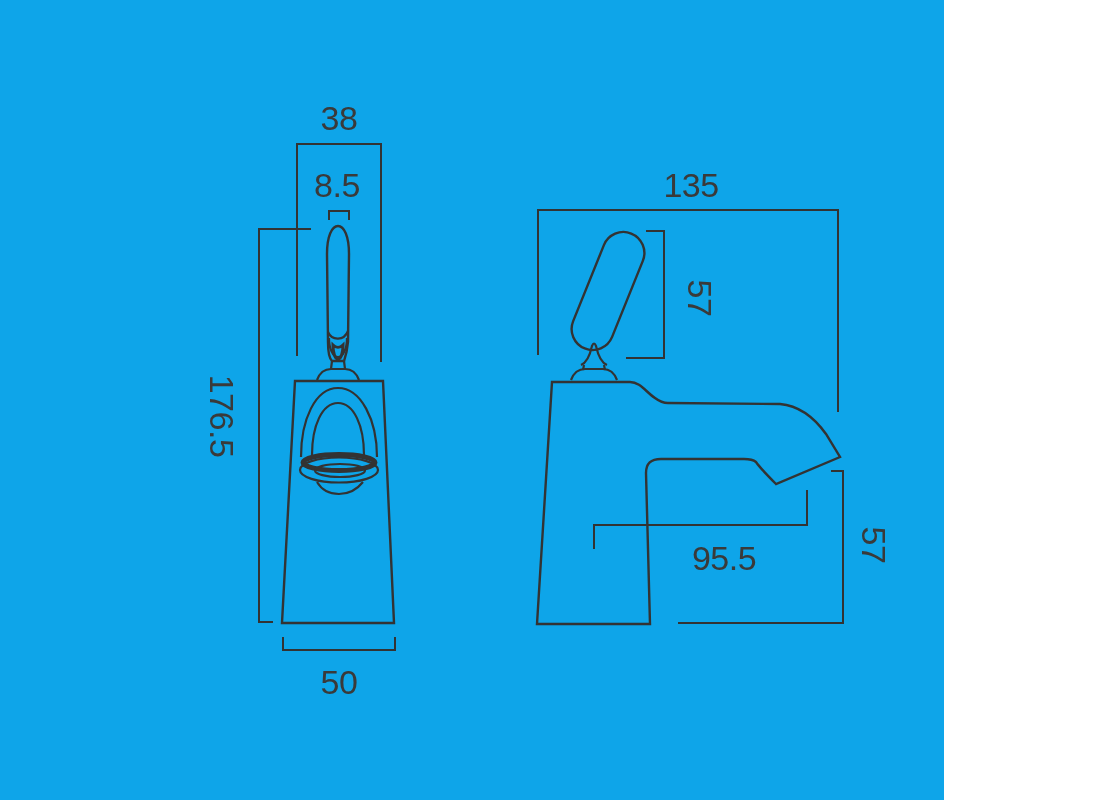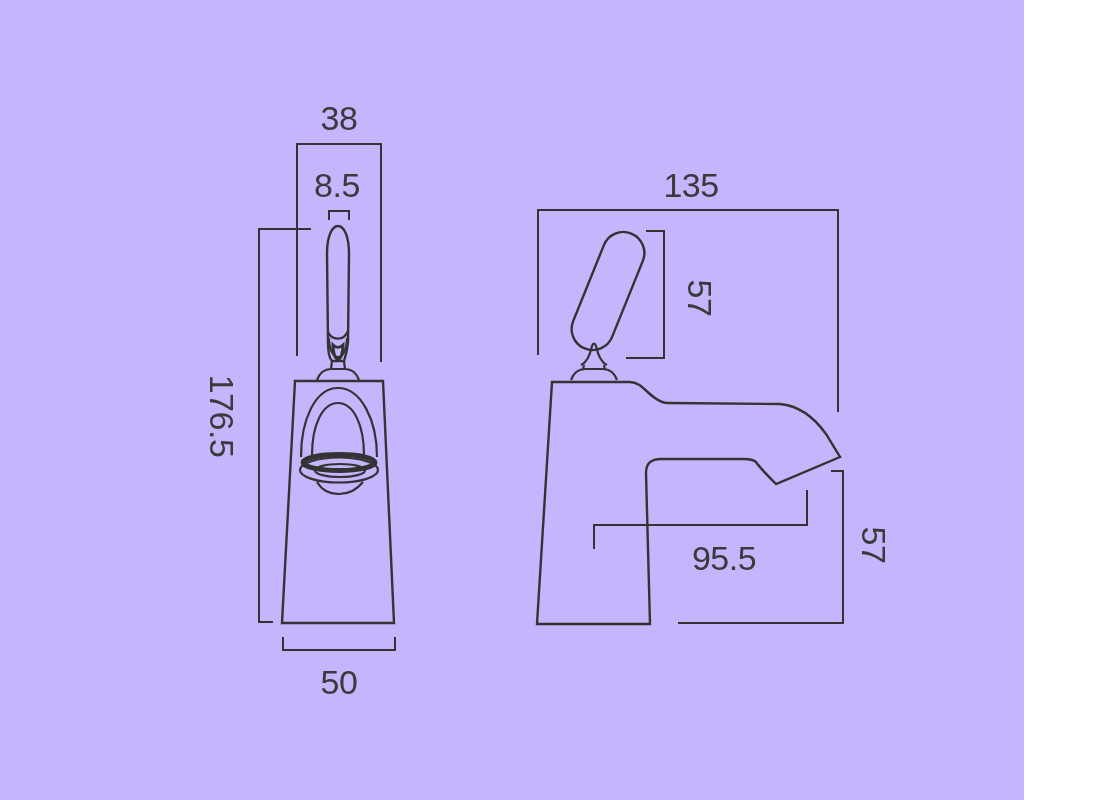--- a/index.html
+++ b/index.html
@@ -2,23 +2,23 @@
 <html><head>
 <meta charset="utf-8">
 <style>
   html, body {
     margin: 0;
     padding: 0;
     background: #ffffff;
   }
   .canvas {
     position: relative;
-    width: 1024px;
+    width: 944px;
     height: 800px;
-    background: #c4b5fd;
+    background: #0ea5e9;
     overflow: hidden;
     font-family: "Liberation Sans", sans-serif;
   }
   svg.drawing {
     position: absolute;
     left: 0;
     top: 0;
   }
   .outline {
     fill: none;

